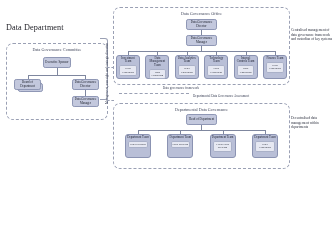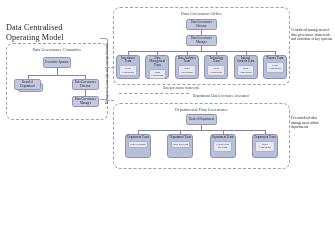--- a/index.html
+++ b/index.html
@@ -96,22 +96,21 @@
     position:absolute;border:1px solid #9aa0b4;border-left:none;
     border-radius:0 3px 3px 0;
   }
 </style>
 </head>
 <body>
 
 <div class="canvas">
 
   <div class="title">
-    <div>Data Centralised</div>
-    <div>Operating Model</div>
+    <div>Data Department</div>
   </div>
 
   <div class="panel" id="panel-committee">
     <div class="panel-title" style="top:3px;">Data Governance Committee</div>
 
     <div class="node" style="left:36px;top:13px;width:28px;height:11px;">Executive Sponsor</div>
 
     <div class="ln lnv" style="left:49.6px;top:24px;height:7px;"></div>
     <div class="ln lnh" style="left:21px;top:30.6px;width:57px;"></div>
     <div class="ln lnv" style="left:21px;top:30.6px;height:5px;"></div>

